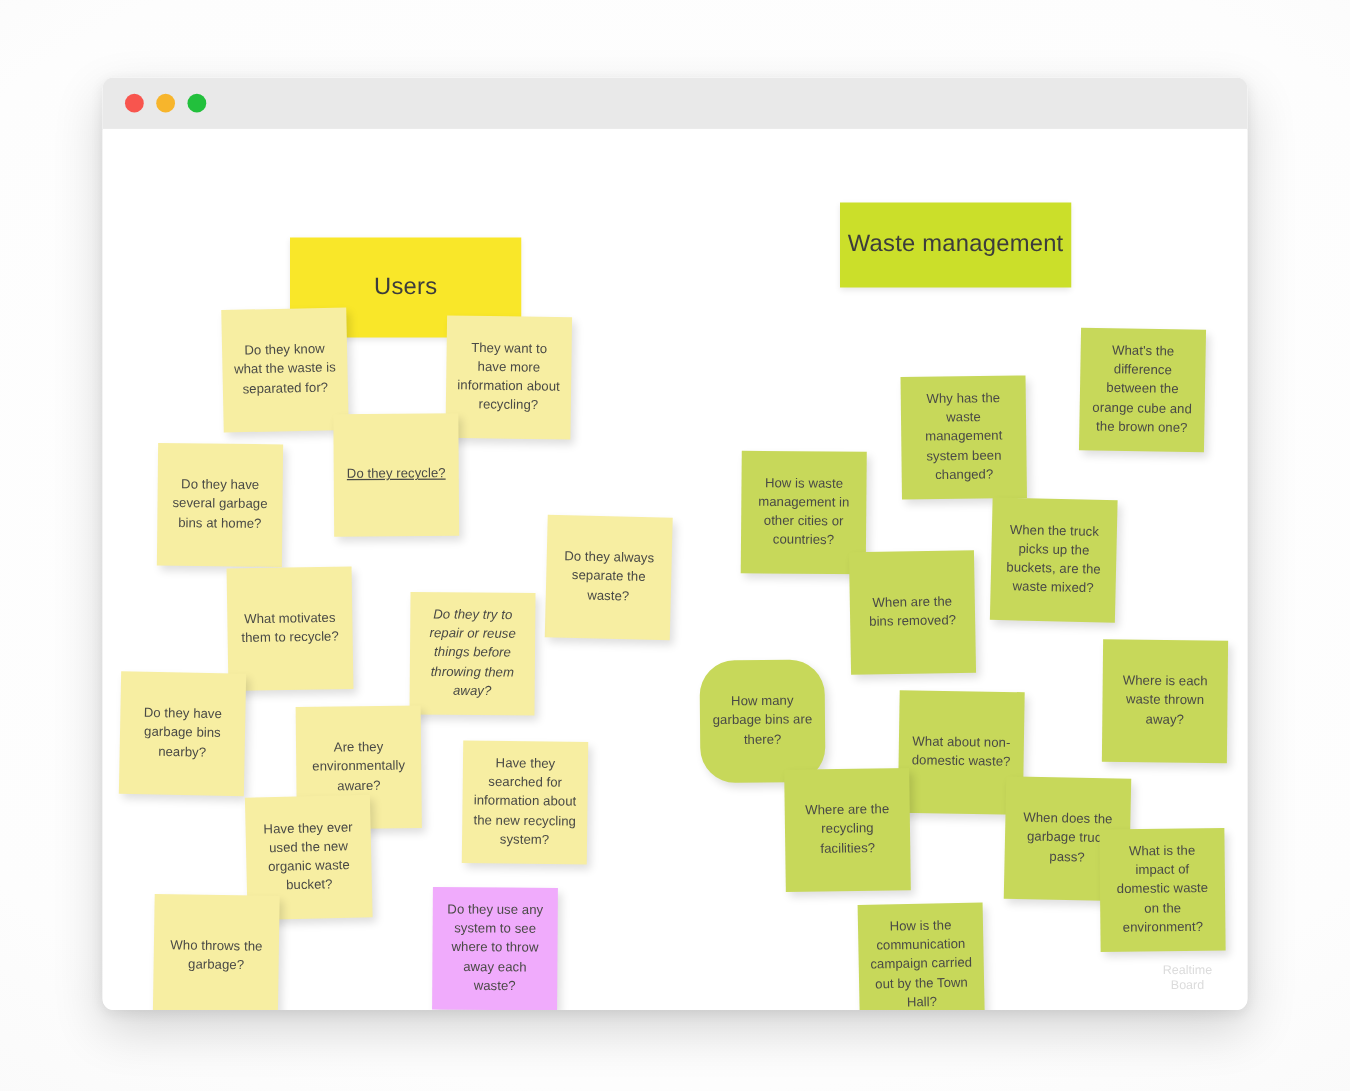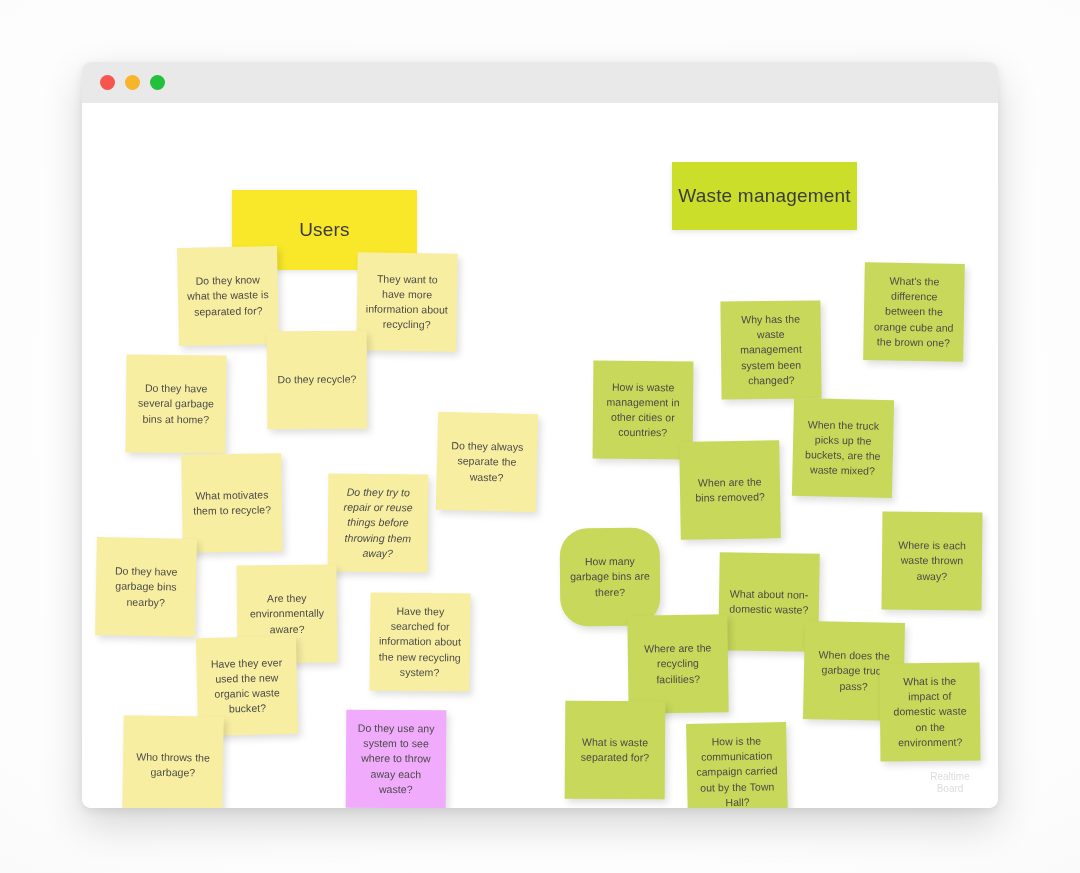--- a/index.html
+++ b/index.html
@@ -138,21 +138,21 @@
       </div>
     <div class="header-card" style="left: 150px; top: 59px; width: 185px; height: 80px; background: rgb(249, 231, 41); transform: rotate(0deg); margin-top: 28px;">
           <span>Users</span>
         </div>
         <div class="note note-yellow" style="left: 96px; top: 144px; width: 100px; height: 98px; background: rgb(247, 238, 162); transform: rotate(-1.2deg);">
           <span>Do they know what the waste is separated for?</span>
         </div>
         <div class="note note-yellow" style="left: 275px; top: 150px; width: 100px; height: 98px; background: rgb(247, 238, 162); transform: rotate(0.8deg);">
           <span>They want to have more information about recycling?</span>
         </div>
-        <div class="note note-yellow" style="left: 185px; top: 228px; width: 100px; height: 98px; background: rgb(247, 238, 162); transform: rotate(-0.4deg);">
+        <div class="note note-yellow" style="left: 185px; top: 228px; width: 100px; height: 98px; background: rgb(247, 238, 162); transform: rotate(-0.4deg); text-decoration: underline;">
           <span>Do they recycle?</span>
         </div>
         <div class="note note-yellow" style="left: 44px; top: 252px; width: 100px; height: 98px; background: rgb(247, 238, 162); transform: rotate(0.6deg);">
           <span>Do they have several garbage bins at home?</span>
         </div>
         <div class="note note-yellow" style="left: 355px; top: 310px; width: 100px; height: 98px; background: rgb(247, 238, 162); transform: rotate(1.4deg);">
           <span>Do they always separate the waste?</span>
         </div>
         <div class="note note-yellow" style="left: 100px; top: 351px; width: 100px; height: 98px; background: rgb(247, 238, 162); transform: rotate(-0.9deg);">
           <span>What motivates them to recycle?</span>
@@ -207,23 +207,20 @@
         </div>
         <div class="note note-green" style="left: 546px; top: 512px; width: 100px; height: 98px; background: rgb(199, 216, 90); transform: rotate(-0.8deg);">
           <span>Where are the recycling facilities?</span>
         </div>
         <div class="note note-green" style="left: 722px; top: 519px; width: 100px; height: 98px; background: rgb(199, 216, 90); transform: rotate(1.2deg);">
           <span>When does the garbage truck pass?</span>
         </div>
         <div class="note note-green" style="left: 798px; top: 560px; width: 100px; height: 98px; background: rgb(199, 216, 90); transform: rotate(-0.6deg);">
           <span>What is the impact of domestic waste on the environment?</span>
         </div>
-        <div class="note note-green" style="left: 483px; top: 598px; width: 100px; height: 98px; background: rgb(199, 216, 90); transform: rotate(0.4deg);">
-          <span>What is waste separated for?</span>
-        </div>
         <div class="note note-green" style="left: 605px; top: 620px; width: 100px; height: 98px; background: rgb(199, 216, 90); transform: rotate(-1.1deg);">
           <span>How is the communication campaign carried out by the Town Hall?</span>
         </div>
       </div>
 
   </div>
 
 </div>
 
 </body></html>

